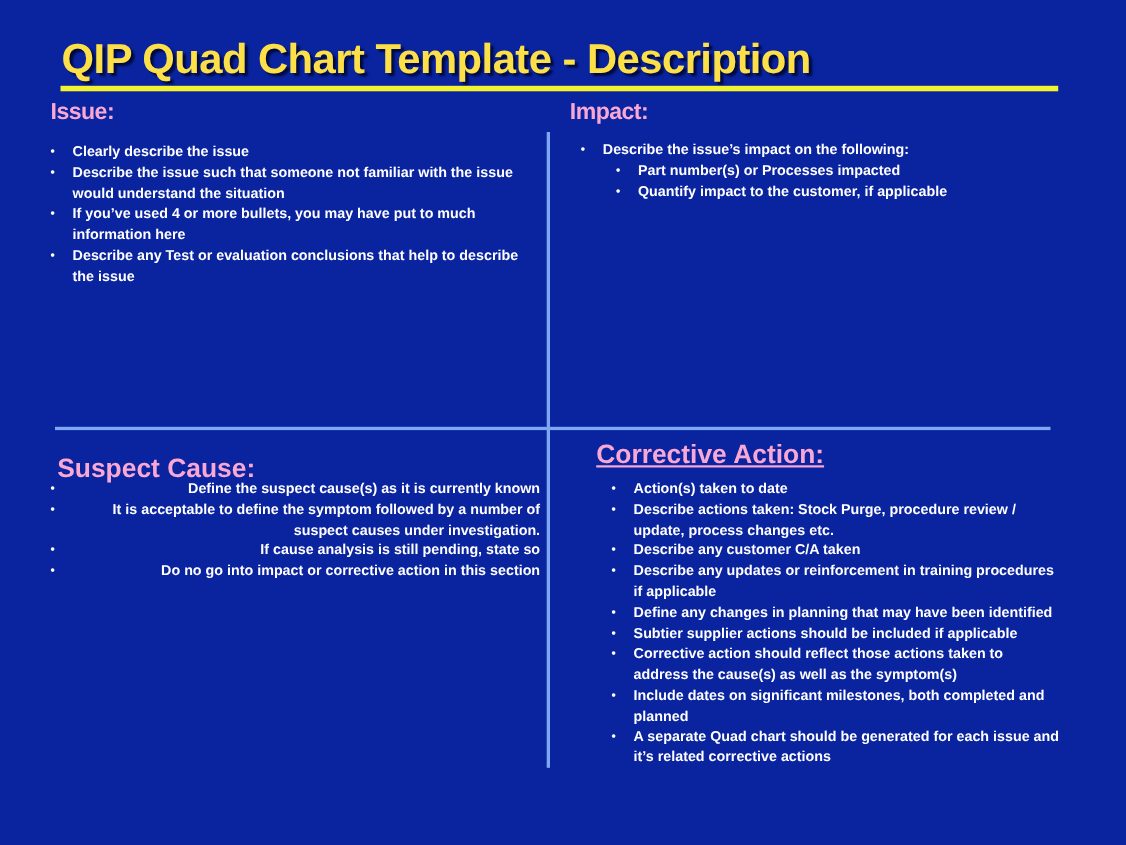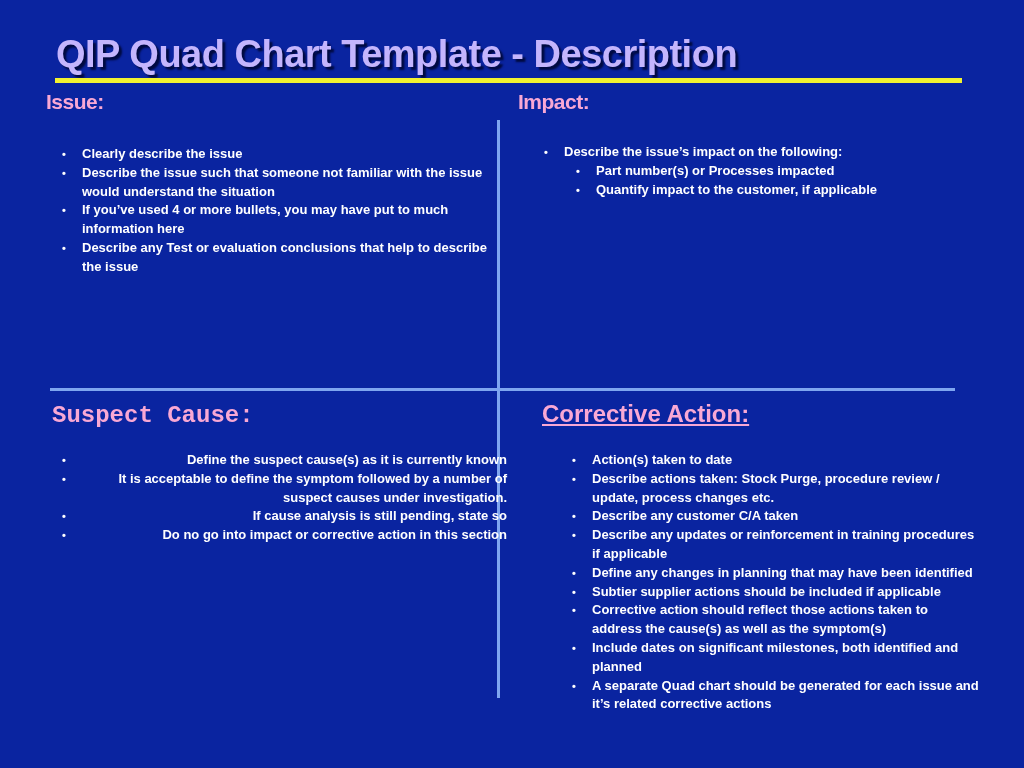--- a/index.html
+++ b/index.html
@@ -14,21 +14,21 @@
       overflow: hidden;
       font-family: "Liberation Sans", sans-serif;
       color: #ffffff;
     }
     .slide-title {
       position: absolute;
       left: 56px;
       top: 30px;
       font-size: 38px;
       font-weight: bold;
-      color: #c4b5fd;
+      color: #fde047;
       letter-spacing: -0.5px;
       text-shadow: 3px 3px 2px #000a40;
       white-space: nowrap;
       line-height: 48px;
     }
     .title-underline {
       position: absolute;
       left: 55px;
       top: 78px;
       width: 907px;
@@ -59,21 +59,21 @@
     }
     .quad-heading.small {
       font-size: 21px;
       letter-spacing: -0.5px;
     }
     .quad-heading.large {
       font-size: 24px;
     }
     ul.bullets {
       position: absolute;
-      margin: 16px;
+      margin: 0;
       padding: 0;
       list-style: none;
       font-size: 13px;
       font-weight: bold;
       line-height: 18.8px;
     }
     ul.bullets li {
       position: relative;
       padding-left: 20px;
     }
@@ -116,37 +116,37 @@
   <section>
     <div class="quad-heading small" style="left:518px; top:90px;">Impact:</div>
     <ul class="bullets" style="left:528px; top:127px; width:440px;">
       <li>Describe the issue’s impact on the following:</li>
       <li class="sub">Part number(s) or Processes  impacted</li>
       <li class="sub">Quantify impact to the customer, if applicable</li>
     </ul>
   </section>
 
   <section>
-    <div class="quad-heading large" style="left:52px; top:402px;font-family:Liberation Mono, monospace;">Suspect Cause:</div>
+    <div class="quad-heading large" style="left:52px; top:413px;">Suspect Cause:</div>
     <ul class="bullets" style="left:46px; top:435px; width:445px;text-align:right;">
       <li>Define the suspect cause(s) as it is currently known</li>
       <li>It is acceptable to define the symptom followed by a number of suspect causes under investigation.</li>
       <li>If cause analysis is still pending, state so</li>
       <li>Do no go into impact or corrective action in this section</li>
     </ul>
   </section>
 
   <section>
     <div class="quad-heading large" style="left:542px; top:400px;text-decoration:underline;">Corrective Action:</div>
     <ul class="bullets" style="left:524px; top:435px; width:440px;">
       <li class="sub">Action(s)  taken to date</li>
       <li class="sub">Describe actions taken:  Stock Purge, procedure review / update, process changes etc.</li>
       <li class="sub">Describe any customer C/A taken</li>
       <li class="sub">Describe any updates or reinforcement in training procedures if applicable</li>
       <li class="sub">Define any changes in planning that may have been identified</li>
       <li class="sub">Subtier supplier actions should be included if applicable</li>
       <li class="sub">Corrective action should reflect those actions taken to address the cause(s) as well as the symptom(s)</li>
-      <li class="sub">Include dates on significant milestones, both identified and planned</li>
+      <li class="sub">Include dates on significant milestones, both completed and planned</li>
       <li class="sub">A separate Quad chart should be generated for each issue and it’s related corrective actions</li>
     </ul>
   </section>
 
 </div>
 
 </body></html>

